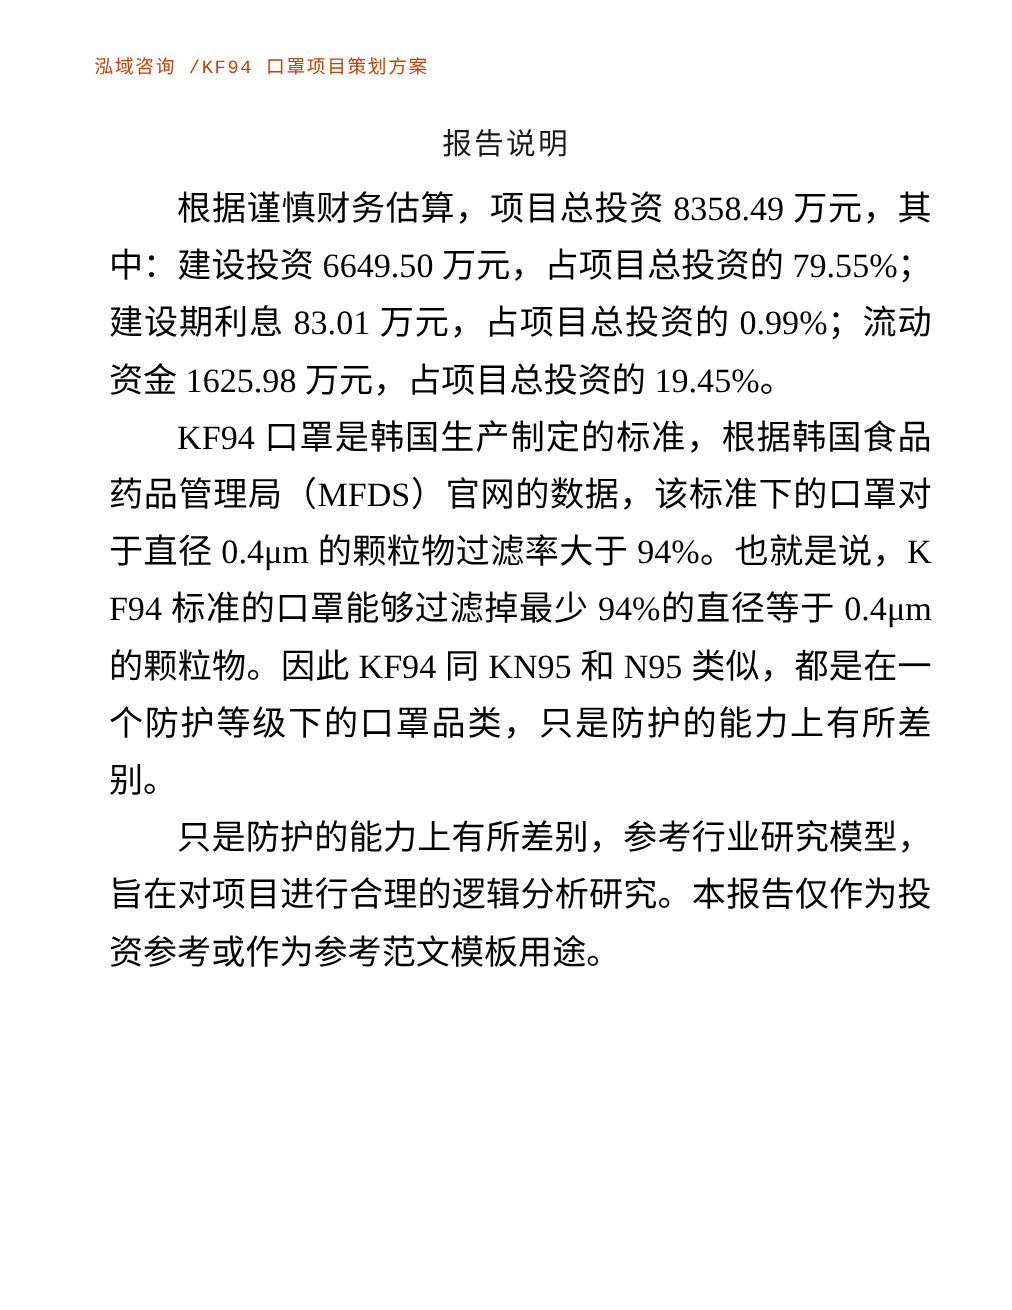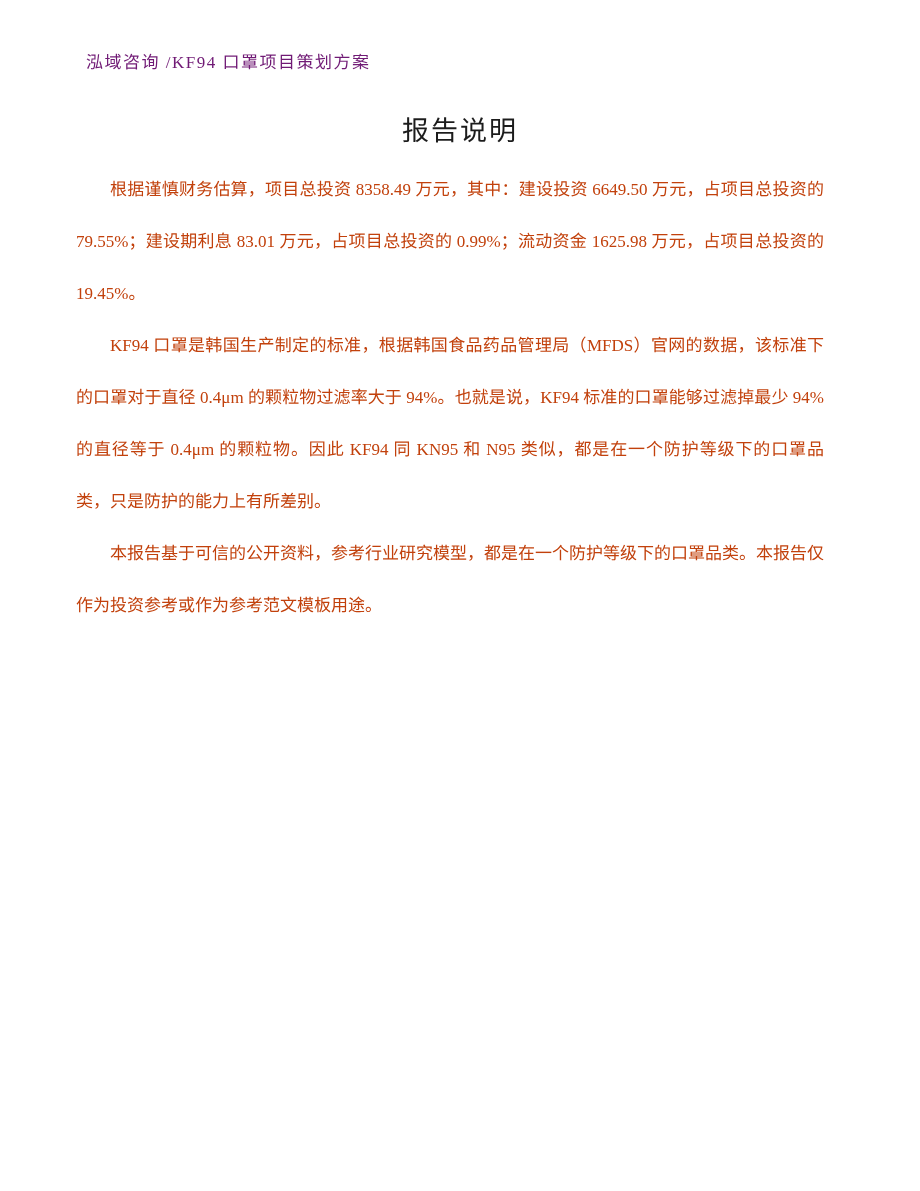--- a/index.html
+++ b/index.html
@@ -14,45 +14,46 @@
     background: #ffffff;
     overflow: hidden;
     font-family: "Liberation Serif", "DejaVu Serif", serif;
   }
   .page-header {
     position: absolute;
     top: 52px;
     left: 86px;
     font-size: 17px;
     line-height: 21px;
-    color: #701a75;
+    color: #c2410c;
     letter-spacing: 1.5px;
     white-space: nowrap;
+    font-family: Liberation Mono, monospace;
   }
   .doc-title {
     position: absolute;
     top: 113px;
     left: 0;
     right: 0;
     margin: 0;
     text-align: center;
     font-size: 27px;
     line-height: 36px;
     font-weight: 400;
     color: #1c1c1c;
     letter-spacing: 2px;
   }
   .doc-body {
     position: absolute;
     top: 164px;
-    left: 76px;
+    left: 99px;
     width: 748px;
-    font-size: 17px;
+    font-size: 31px;
     line-height: 52px;
-    color: #c2410c;
+    color: #000000;
     text-align: justify;
     text-justify: inter-character;
   }
   .doc-body p {
     margin: 0;
     padding: 0;
     text-indent: 2em;
     word-break: break-all;
   }
 </style>
@@ -63,16 +64,16 @@
 
   <div class="page-header">
     <span>泓域咨询 /KF94 口罩项目策划方案</span>
   </div>
 
   <h1 class="doc-title">报告说明</h1>
 
   <div class="doc-body">
     <p>根据谨慎财务估算，项目总投资 8358.49 万元，其中：建设投资 6649.50 万元，占项目总投资的 79.55%；建设期利息 83.01 万元，占项目总投资的 0.99%；流动资金 1625.98 万元，占项目总投资的 19.45%。</p>
     <p>KF94 口罩是韩国生产制定的标准，根据韩国食品药品管理局（MFDS）官网的数据，该标准下的口罩对于直径 0.4μm 的颗粒物过滤率大于 94%。也就是说，KF94 标准的口罩能够过滤掉最少 94%的直径等于 0.4μm 的颗粒物。因此 KF94 同 KN95 和 N95 类似，都是在一个防护等级下的口罩品类，只是防护的能力上有所差别。</p>
-    <p>本报告基于可信的公开资料，参考行业研究模型，都是在一个防护等级下的口罩品类。本报告仅作为投资参考或作为参考范文模板用途。</p>
+    <p>只是防护的能力上有所差别，参考行业研究模型，旨在对项目进行合理的逻辑分析研究。本报告仅作为投资参考或作为参考范文模板用途。</p>
   </div>
 
 </div>
 
 </body></html>

